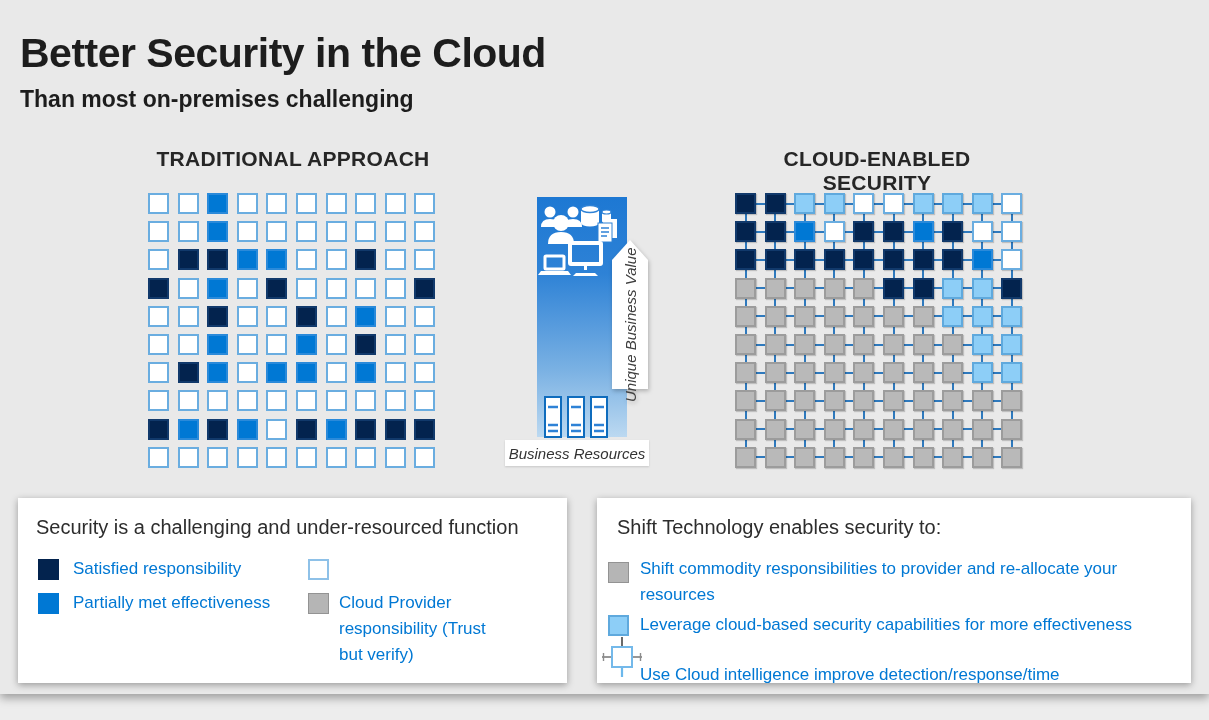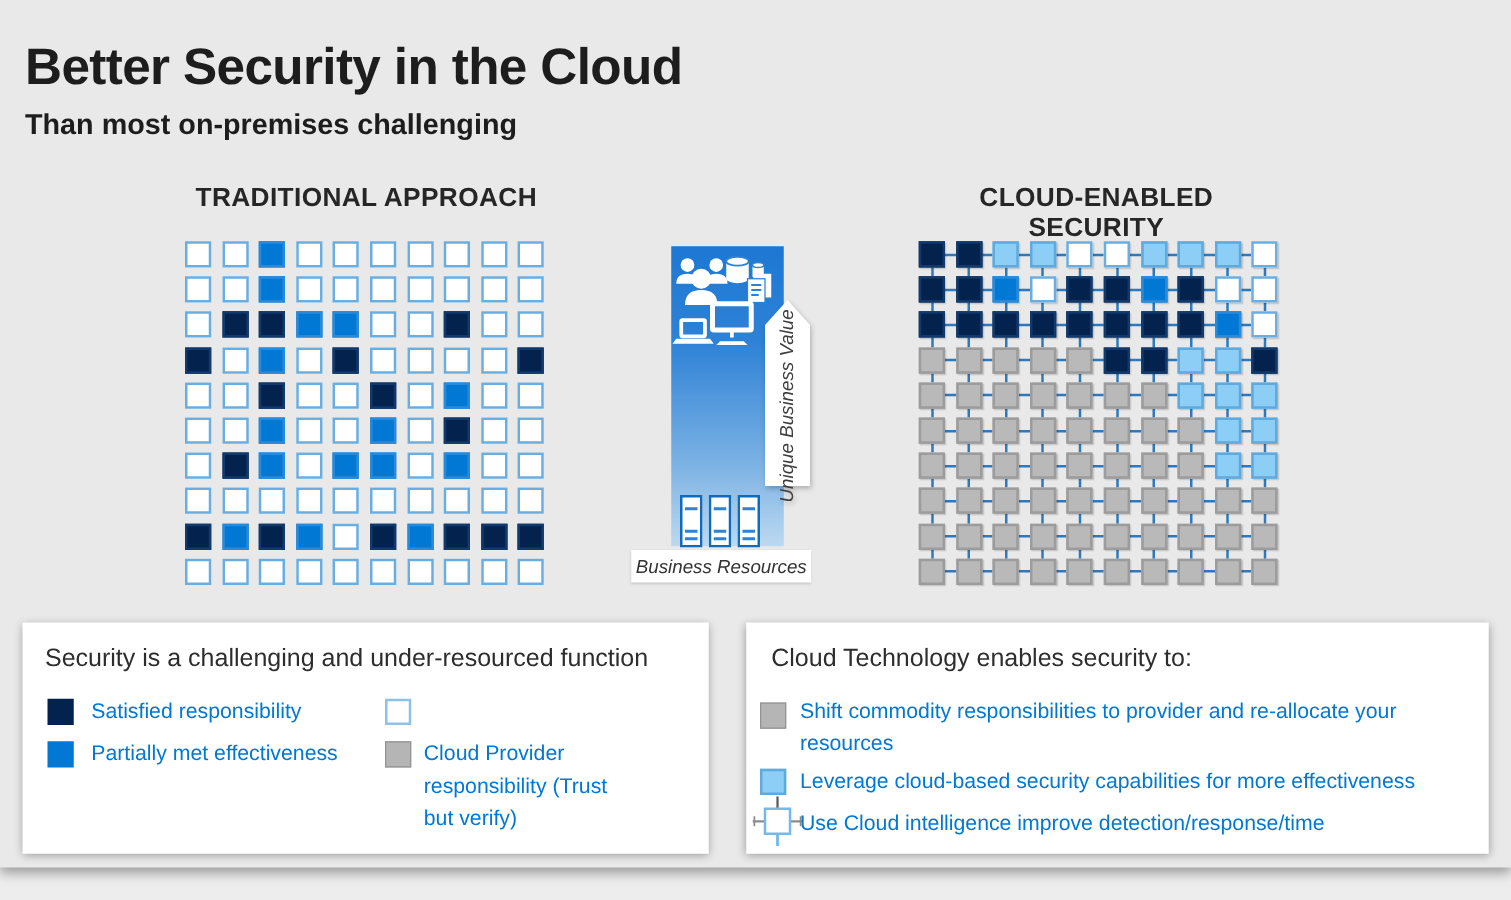--- a/index.html
+++ b/index.html
@@ -530,31 +530,31 @@
       <div class="sw sw-navy" style="left:20px;top:61px;"></div>
       <div class="leg-label" style="left:55px;top:58px;">Satisfied responsibility</div>
       <div class="sw sw-blue" style="left:20px;top:95px;"></div>
       <div class="leg-label" style="left:55px;top:92px;">Partially met effectiveness</div>
       <div class="sw sw-white" style="left:290px;top:61px;"></div>
       <div class="sw sw-gray" style="left:290px;top:95px;"></div>
       <div class="leg-label" style="left:321px;top:92px;width:160px;">Cloud Provider responsibility (Trust but verify)</div>
     </div>
 
     <div class="panel" id="panel-right">
-      <div class="panel-title">Cloud Technology enables security to:</div>
+      <div class="panel-title">Shift Technology enables security to:</div>
       <div class="sw sw-gray" style="left:11px;top:64px;"></div>
       <div class="leg-label" style="left:43px;top:58px;width:540px;">Shift commodity responsibilities to provider and re-allocate your resources</div>
       <div class="sw sw-light" style="left:11px;top:117px;"></div>
       <div class="leg-label" style="left:43px;top:114px;width:545px;">Leverage cloud-based security capabilities for more effectiveness</div>
       <svg width="40" height="40" viewBox="0 0 40 40" style="position:absolute;left:5px;top:139px;">
         <line x1="0" y1="20" x2="10" y2="20" stroke="#8c8c8c" stroke-width="1.8"></line>
         <line x1="1.5" y1="16" x2="1.5" y2="24" stroke="#8c8c8c" stroke-width="1.4"></line>
         <line x1="30" y1="20" x2="40" y2="20" stroke="#8c8c8c" stroke-width="1.8"></line>
         <line x1="38.5" y1="16" x2="38.5" y2="24" stroke="#8c8c8c" stroke-width="1.4"></line>
         <line x1="20" y1="0" x2="20" y2="10" stroke="#5a5a5a" stroke-width="1.8"></line>
         <line x1="20" y1="30" x2="20" y2="40" stroke="#6cb8ec" stroke-width="2.2"></line>
         <rect x="10" y="10" width="20" height="20" fill="#ffffff" stroke="#74b9ea" stroke-width="2"></rect>
       </svg>
-      <div class="leg-label" style="left:43px;top:148px;width:545px;">Use Cloud intelligence improve detection/response/time</div>
+      <div class="leg-label" style="left:43px;top:164px;width:545px;">Use Cloud intelligence improve detection/response/time</div>
     </div>
 
   </div>
 </div>
 
 </body></html>

